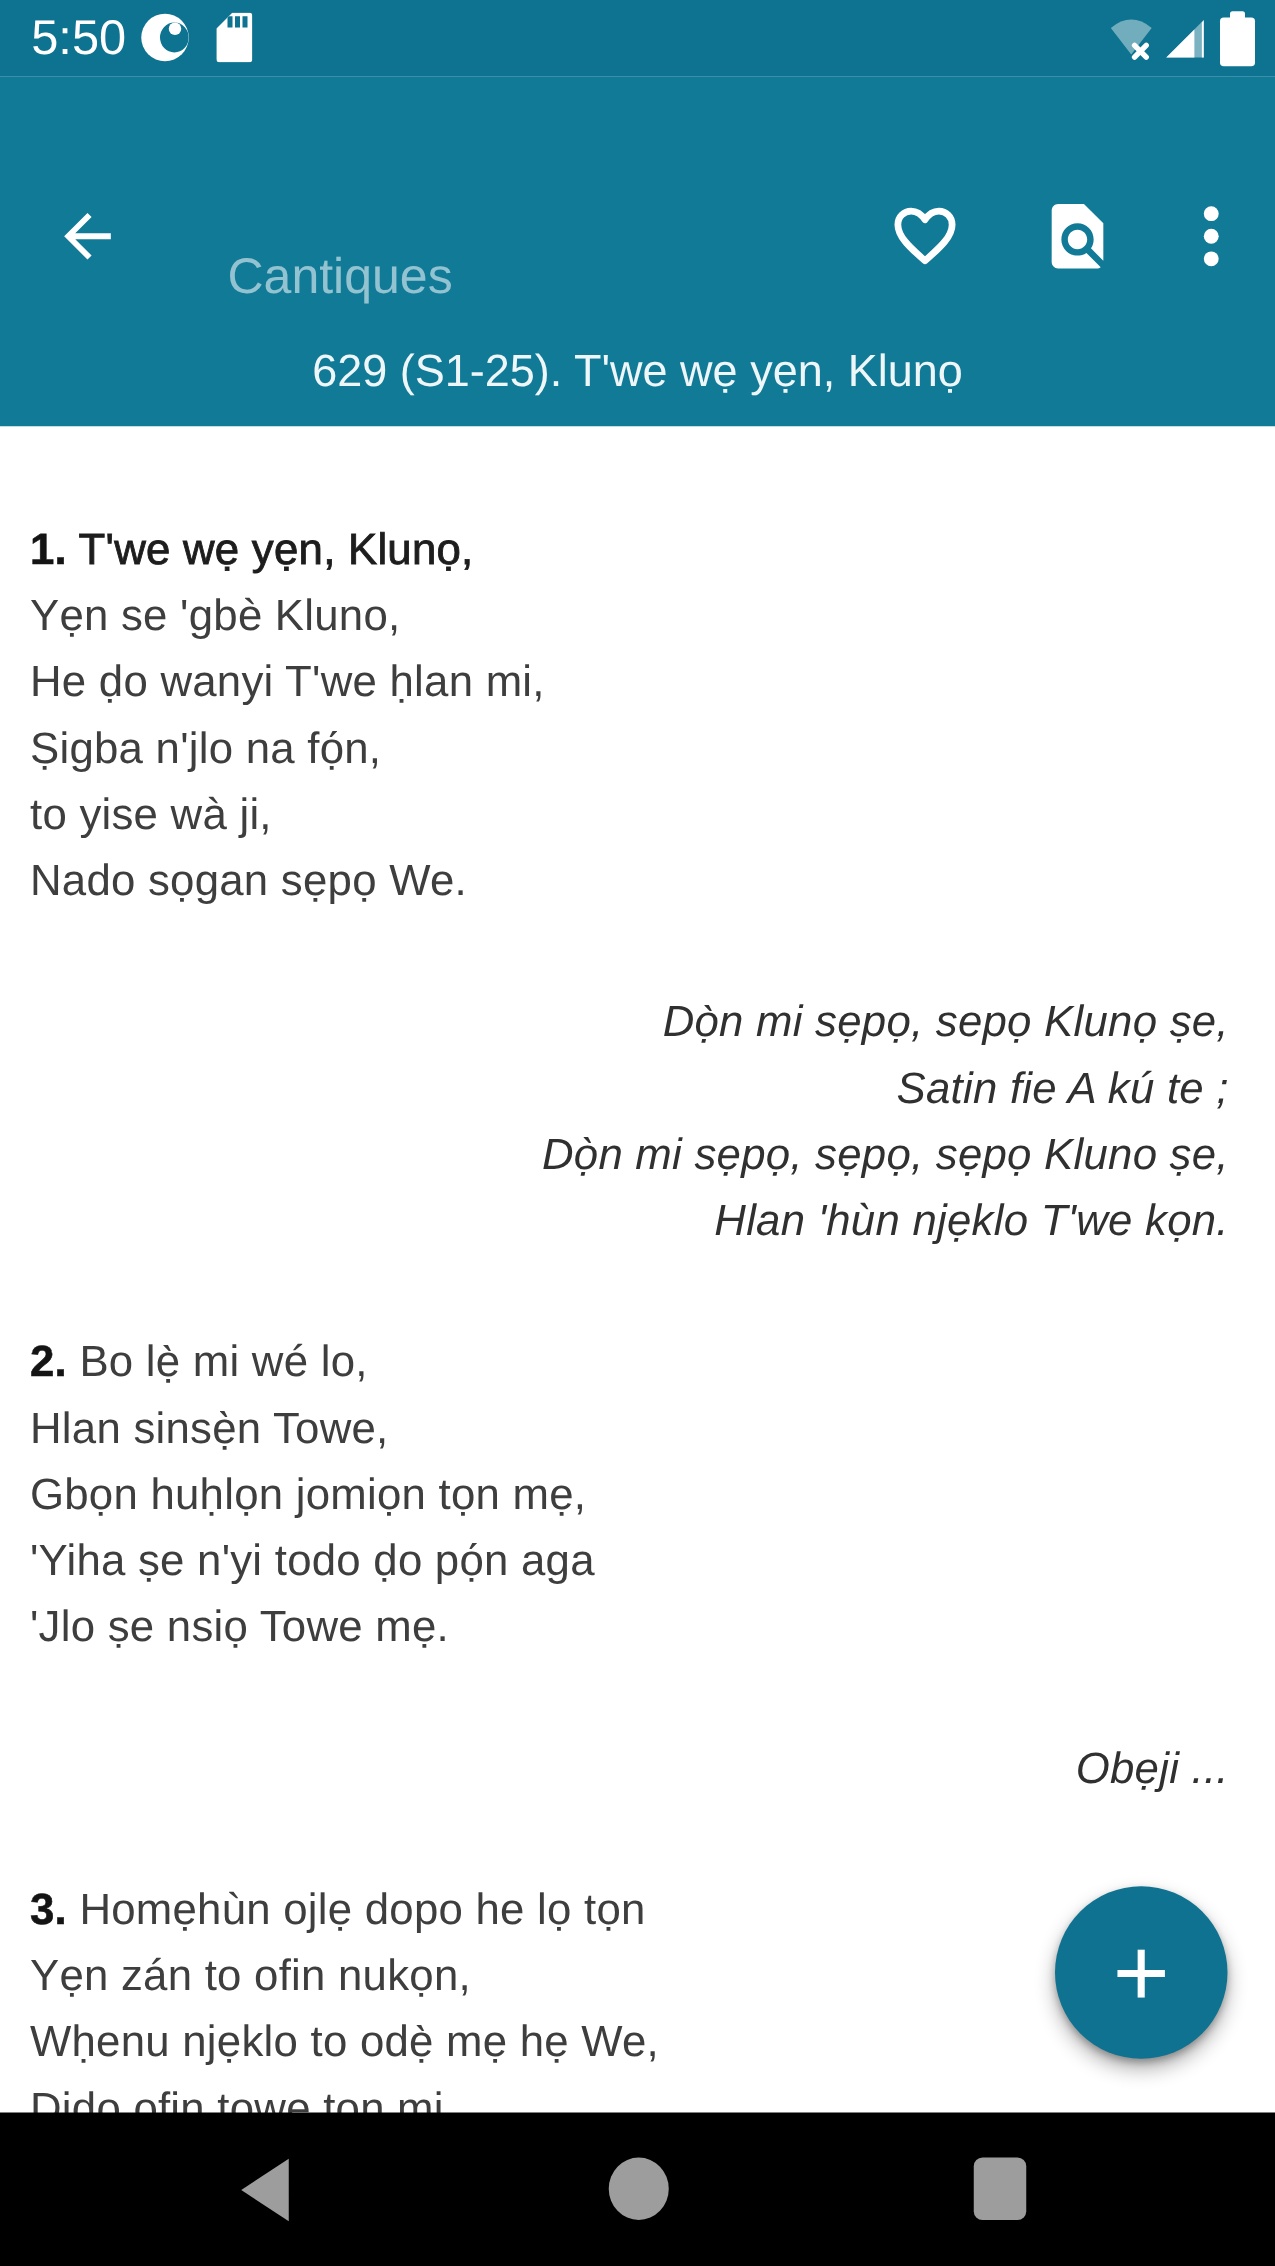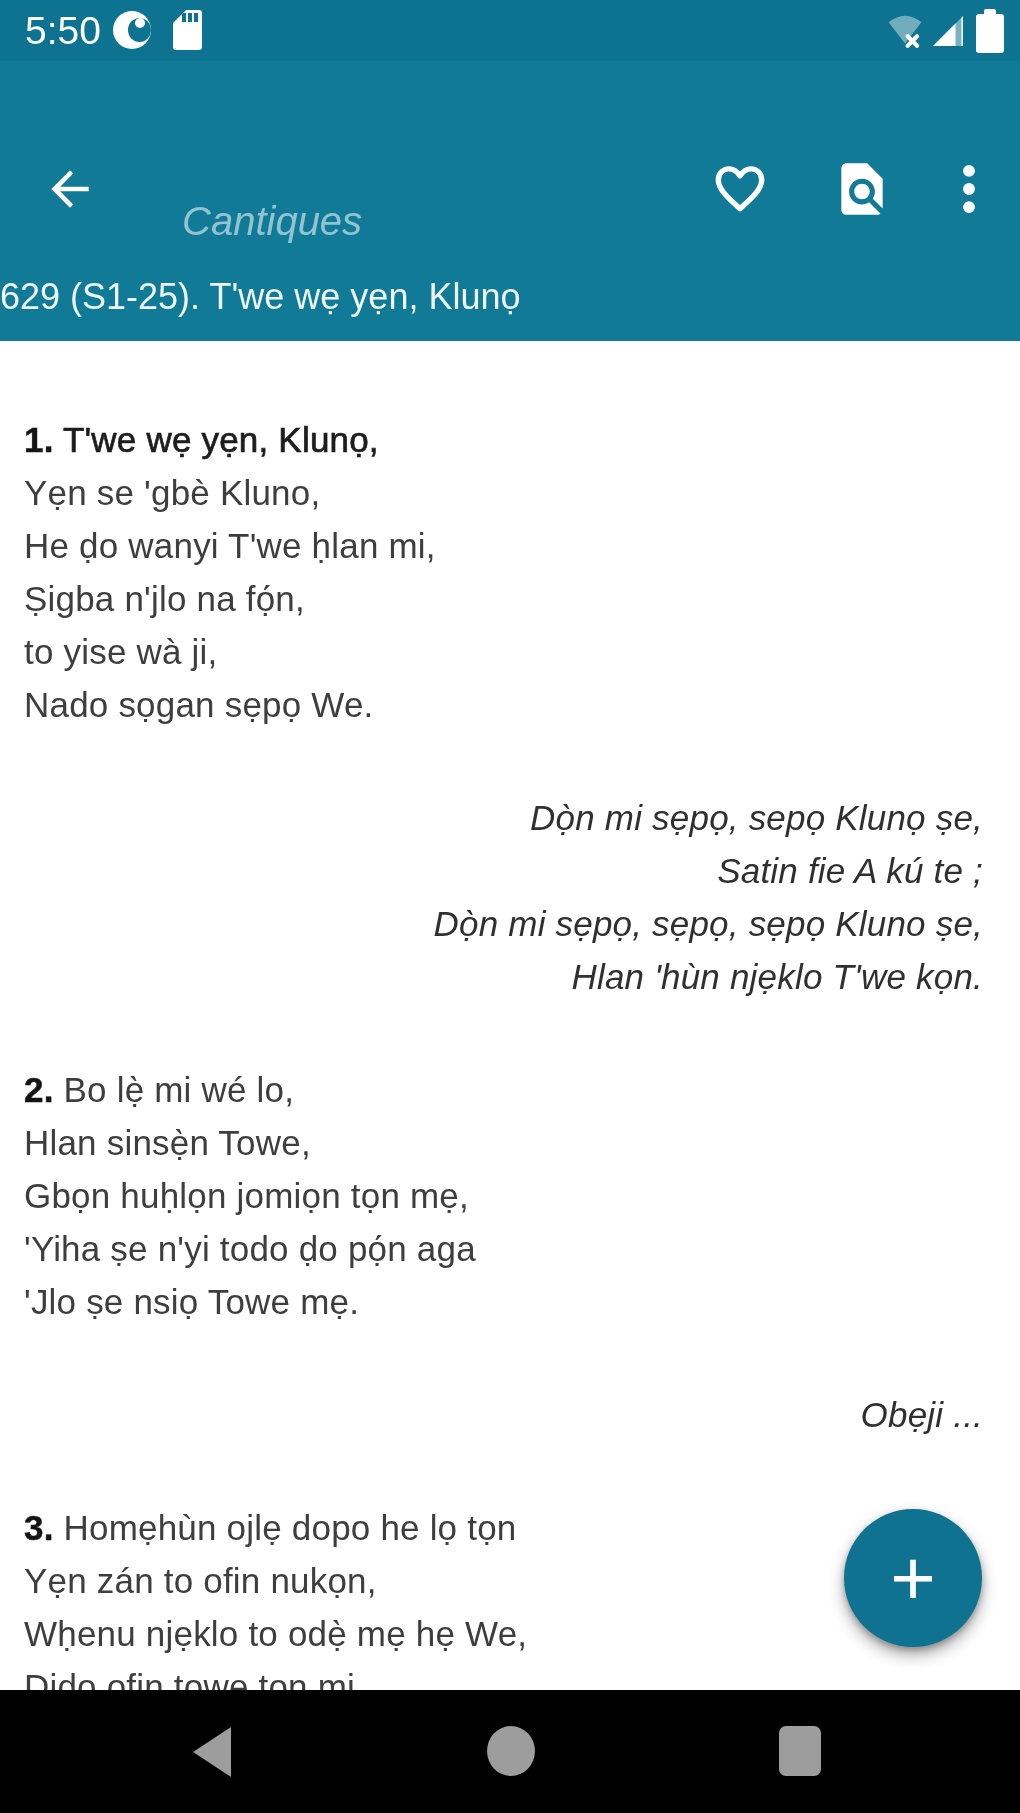--- a/index.html
+++ b/index.html
@@ -20,26 +20,26 @@
   .wifi-icon{position:absolute;left:884px;top:11px;}
   .signal-icon{position:absolute;left:930px;top:13px;}
   .battery-icon{position:absolute;left:976px;top:9px;width:28px;height:44px;}
   .battery-icon .nub{position:absolute;left:8px;top:0;width:12px;height:6px;background:#fff;border-radius:2px 2px 0 0;}
   .battery-icon .body{position:absolute;left:0;top:5px;width:28px;height:39px;background:#fff;border-radius:3px;}
 
   
   .app-bar{position:absolute;top:61px;left:0;width:100%;height:280px;background:#107a97;z-index:5;}
   .back-btn{position:absolute;left:42px;top:100px;width:56px;height:56px;background:none;border:none;padding:0;cursor:pointer;}
   .bar-title{position:absolute;left:180px;top:66px;color:#ffffff;font-size:50px;font-weight:bold;letter-spacing:-0.5px;white-space:nowrap;}
-  .bar-subtitle{position:absolute;left:182px;top:138px;color:rgba(255,255,255,0.55);font-size:40px;font-weight:400;font-style:italic;}
+  .bar-subtitle{position:absolute;left:182px;top:138px;color:rgba(255,255,255,0.55);font-size:40px;font-weight:400;}
   .icon-btn{position:absolute;top:97px;width:62px;height:62px;background:none;border:none;padding:0;cursor:pointer;}
   .fav-btn{left:709px;}
   .findpage-btn{left:831px;}
   .menu-btn{left:938px;}
-  .song-header{position:absolute;top:215px;left:0;width:100%;text-align:left;
+  .song-header{position:absolute;top:215px;left:0;width:100%;text-align:center;
                color:rgba(255,255,255,0.93);font-size:36px;font-weight:400;}
   .song-sep{position:absolute;top:268px;left:0;width:100%;text-align:center;
             color:rgba(255,255,255,0.93);font-size:38px;font-weight:bold;letter-spacing:7px;}
 
   
   .content{position:absolute;top:341px;left:0;right:0;bottom:0;padding:72px 37px 0 24px;z-index:1;}
   .line{margin:0;font-size:35px;line-height:53px;color:#3e3e3e;letter-spacing:0.2px;}
   .block + .block{margin-top:60px;}
   .refrain .line{font-style:italic;color:#303030;text-align:right;}
   .vnum{font-weight:bold;color:#141414;-webkit-text-stroke:0.5px #141414;}

